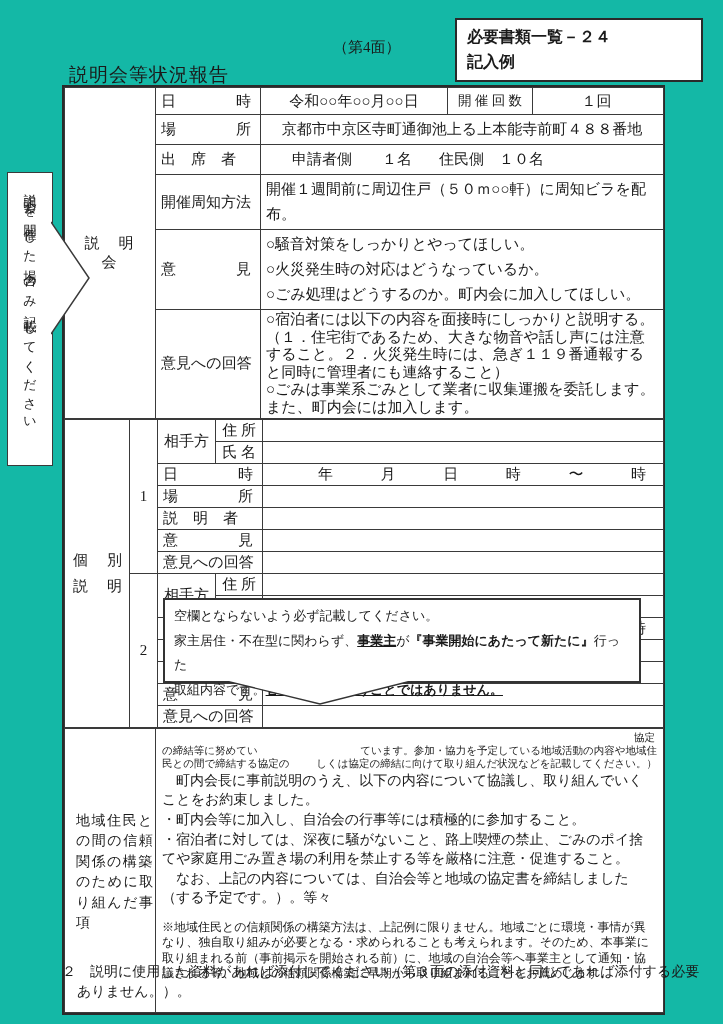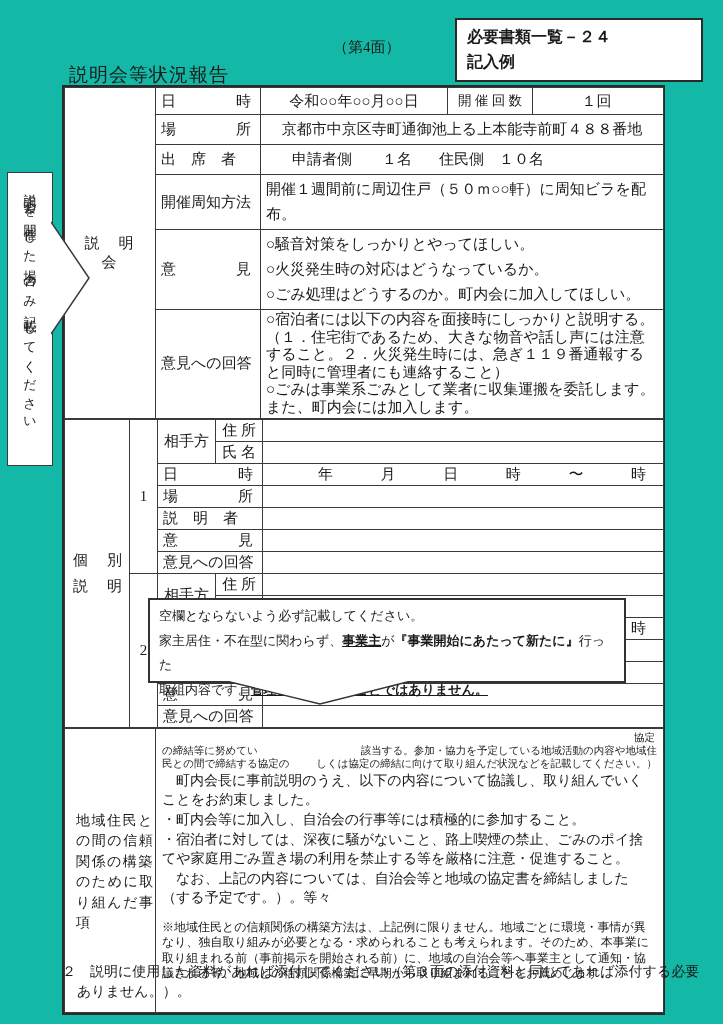--- a/index.html
+++ b/index.html
@@ -44,21 +44,21 @@
   .comm-label{vertical-align:top;padding-top:82px;}
   .comm-label div{text-align:left;padding-left:6px;letter-spacing:1.5px;line-height:20.5px;font-size:14px;white-space:pre;}
   .comm-cell{vertical-align:top;padding:2px 6px 2px 6px;}
   .sp-line{font-size:10.5px;line-height:13px;white-space:pre;color:#222;}
   .sp-1{text-align:right;padding-right:2px;}
   .sp-flex{display:flex;justify-content:space-between;}
   .comm-par{font-size:14px;line-height:19px;margin-top:1px;}
   .comm-note{font-size:12px;line-height:15.5px;margin-top:13px;}
   
   .callout{
-    position:absolute;left:148px;top:598px;width:478px;height:85px;background:#fff;
+    position:absolute;left:163px;top:598px;width:478px;height:85px;background:#fff;
     border:2px solid #333;z-index:10;box-sizing:border-box;padding:4px 9px;
     font-family:"Liberation Sans","DejaVu Sans",sans-serif;font-size:13px;line-height:24.5px;
   }
   .callout .em{font-weight:bold;text-decoration:underline;}
   .callout .q{font-weight:bold;}
   .callout-tail{position:absolute;left:225px;top:681px;z-index:10;}
   
   .footer{position:absolute;left:62px;top:962px;width:645px;font-size:14px;line-height:19.5px;}
   .footer div{padding-left:15px;text-indent:-15px;}
 </style>
@@ -244,21 +244,21 @@
           <div>の間の信頼</div>
           <div>関係の構築</div>
           <div>のために取</div>
           <div>り組んだ事</div>
           <div>項</div>
         </td>
         <td class="comm-cell">
           <div class="sp-line sp-1">協定</div>
           <div class="sp-line sp-flex">
             <span>の締結等に努めてい</span>
-            <span>該当する。参加・協力を予定している地域活動の内容や地域住</span>
+            <span>ています。参加・協力を予定している地域活動の内容や地域住</span>
           </div>
           <div class="sp-line sp-flex">
             <span>民との間で締結する協定の</span>
             <span>しくは協定の締結に向けて取り組んだ状況などを記載してください。）</span>
           </div>
           <div class="comm-par">　町内会長に事前説明のうえ、以下の内容について協議し、取り組んでいくことをお約束しました。</div>
           <div class="comm-par">・町内会等に加入し、自治会の行事等には積極的に参加すること。</div>
           <div class="comm-par">・宿泊者に対しては、深夜に騒がないこと、路上喫煙の禁止、ごみのポイ捨てや家庭用ごみ置き場の利用を禁止する等を厳格に注意・促進すること。</div>
           <div class="comm-par">　なお、上記の内容については、自治会等と地域の協定書を締結しました（する予定です。）。等々</div>
           <div class="comm-note">※地域住民との信頼関係の構築方法は、上記例に限りません。地域ごとに環境・事情が異なり、独自取り組みが必要となる・求められることも考えられます。そのため、本事業に取り組まれる前（事前掲示を開始される前）に、地域の自治会等へ事業主として通知・協議される等、地域との信頼関係構築に早期から取り組まれることをお薦めします。</div>

